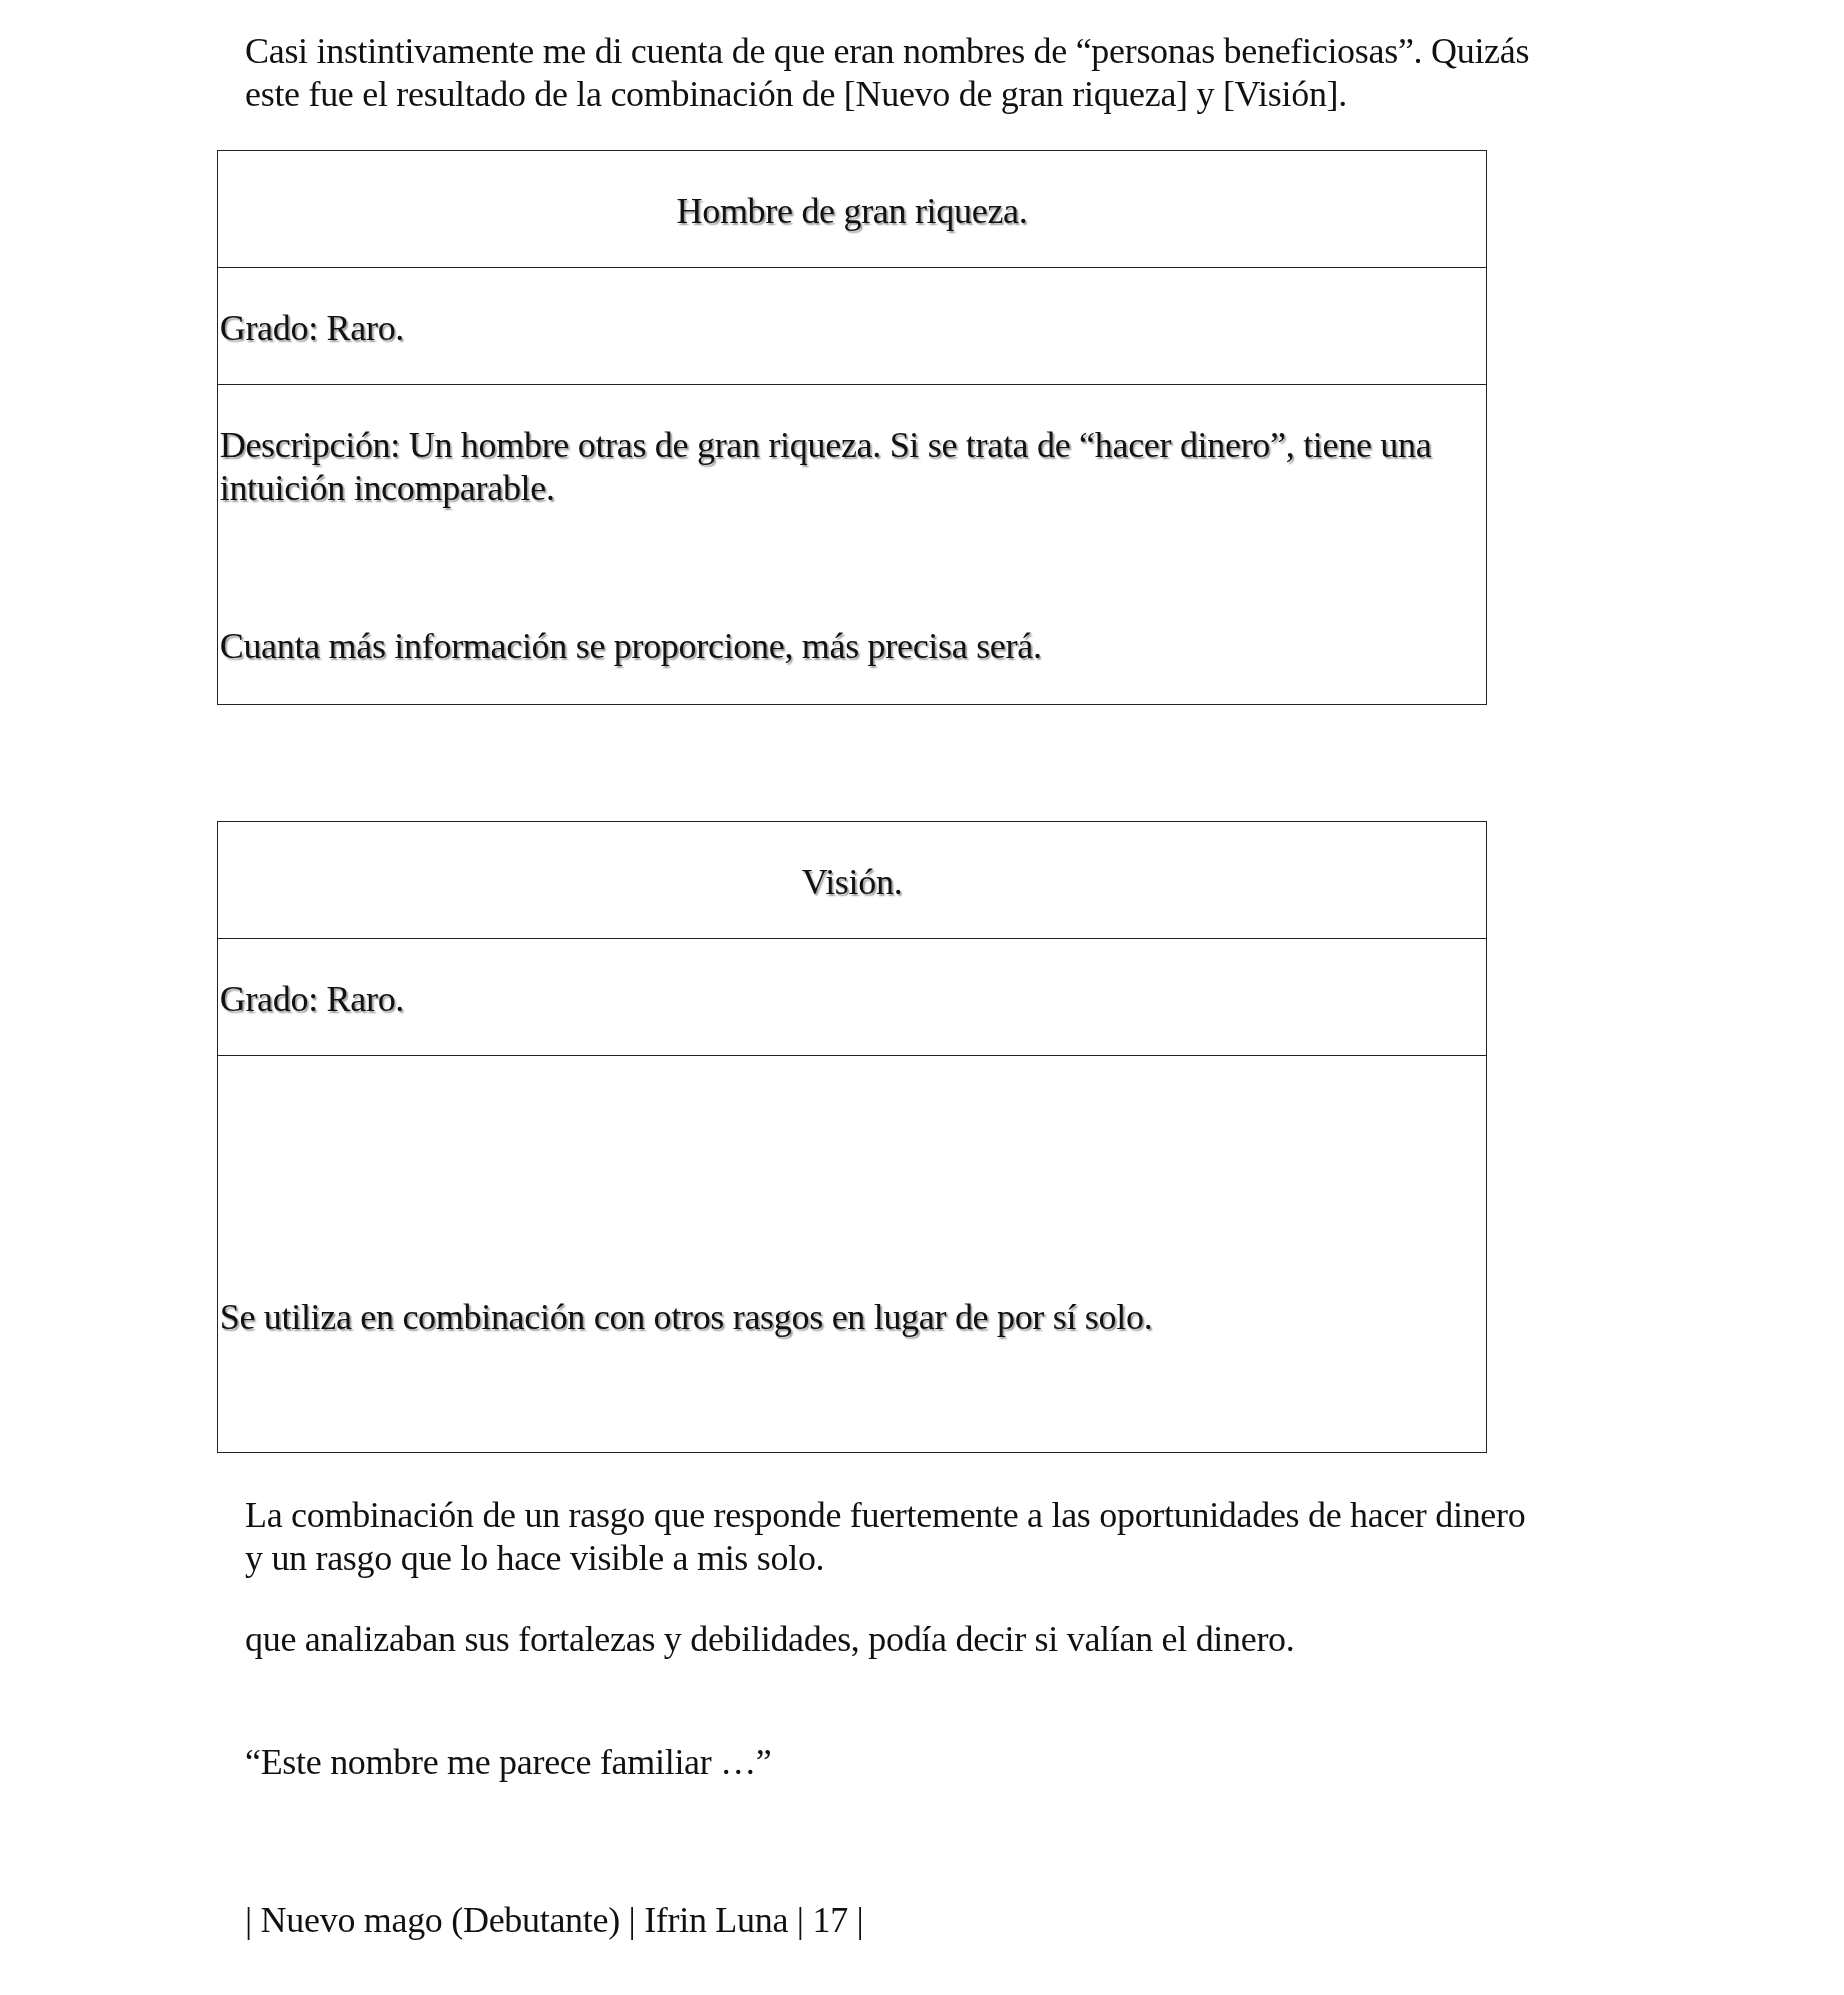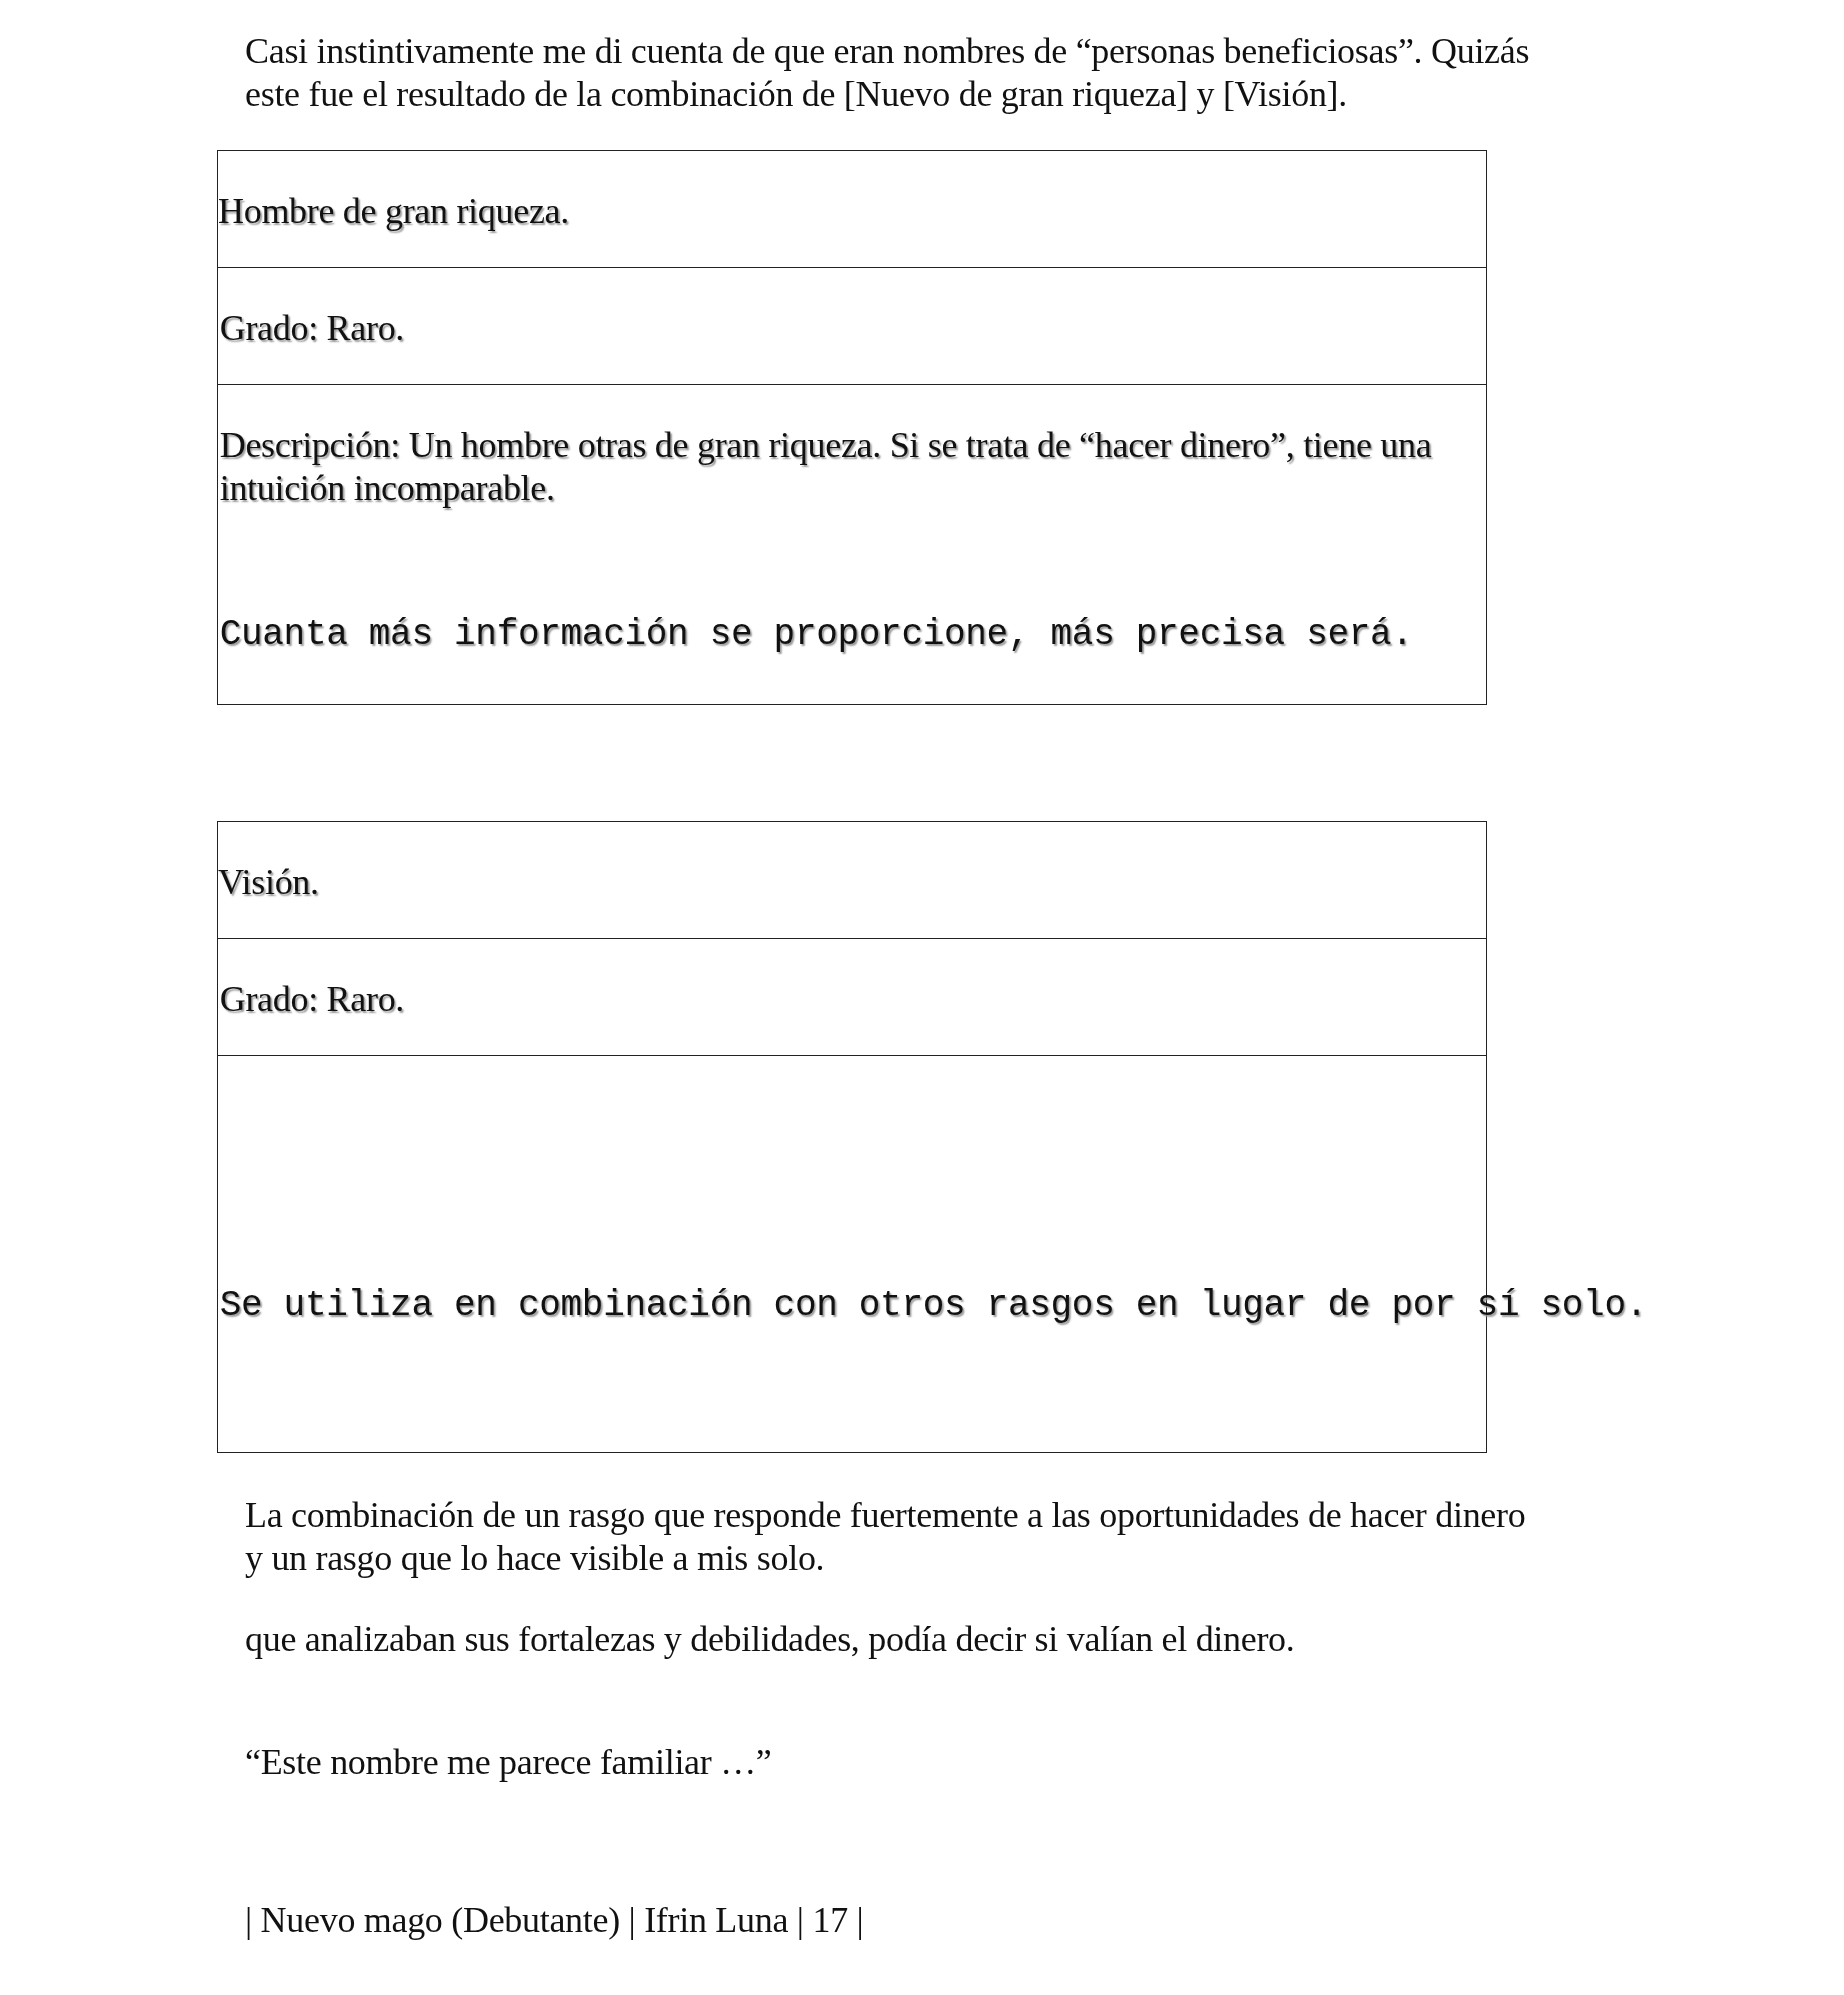--- a/index.html
+++ b/index.html
@@ -18,24 +18,24 @@
   .t2 { top: 821px; height: 632px; }
   .row { position: relative; border-bottom: 1.7px solid #222; box-sizing: border-box; }
   .row:last-child { border-bottom: none; }
   .r-title { height: 117px; }
   .r-grade { height: 117px; }
   .r-desc { height: 318px; }
   .cell-text {
     position: absolute; left: 1.7px; font-size: 36px; line-height: 43px;
     text-shadow: 1.7px 1.7px 1.7px #9a9a9a; letter-spacing: -0.3px;
   }
-  .r-title .cell-text { left: 0; right: 0; text-align: left; top: 39px; }
+  .r-title .cell-text { left: 0; right: 0; text-align: center; top: 39px; }
   .r-grade .cell-text { top: 39px; }
   .r-desc .d1 { top: 39px; white-space: normal; width: 1220px; }
-  .r-desc .d2 { top: 228px; white-space: nowrap; font-family: Liberation Mono, monospace; }
+  .r-desc .d2 { top: 240px; white-space: nowrap; }
   .p1 { top: 1494px; }
   .p2 { top: 1618px; }
   .p3 { top: 1741px; }
   .footer { top: 1899px; }
 </style>
 </head>
 <body>
 
 <div class="txt intro">
   <div>Casi instintivamente me di cuenta de que eran nombres de “personas beneficiosas”. Quizás</div>

